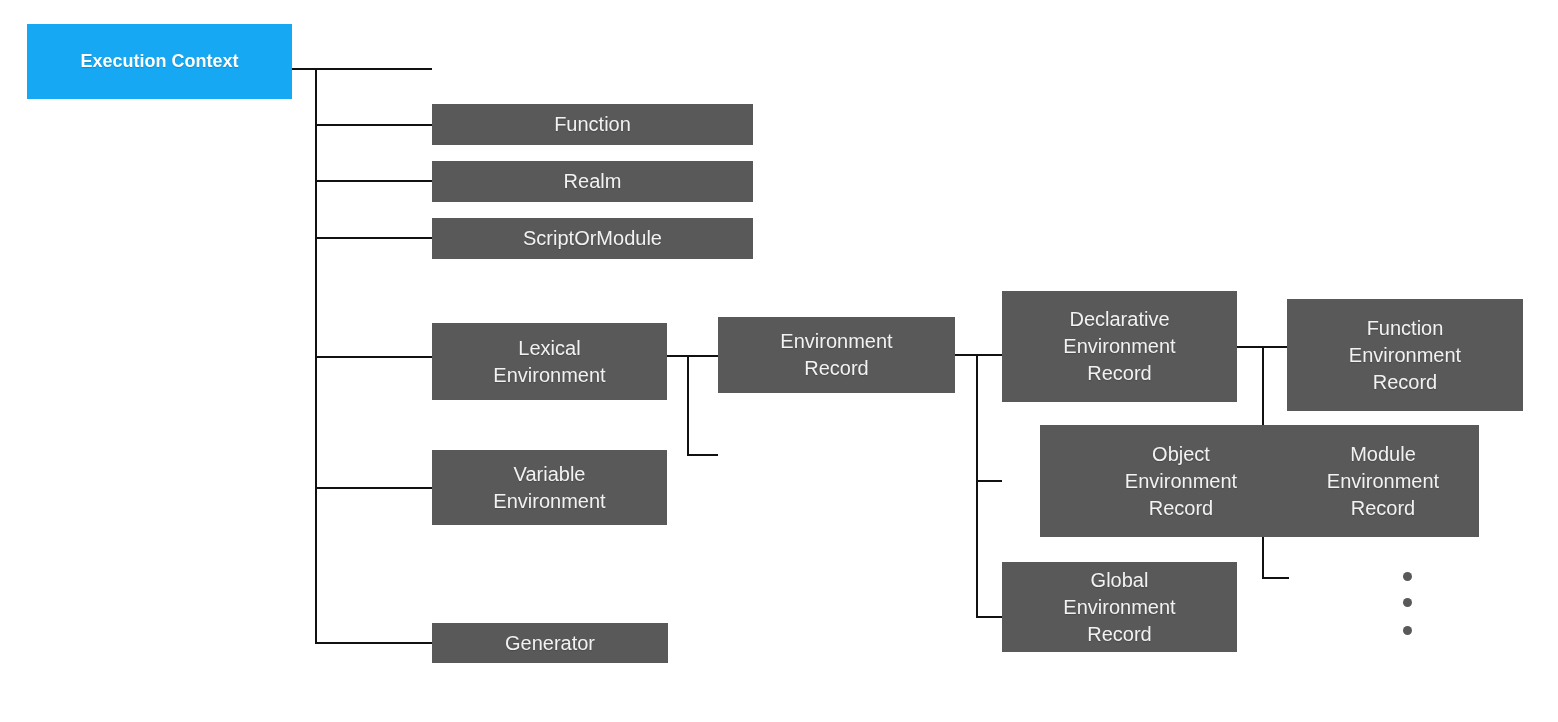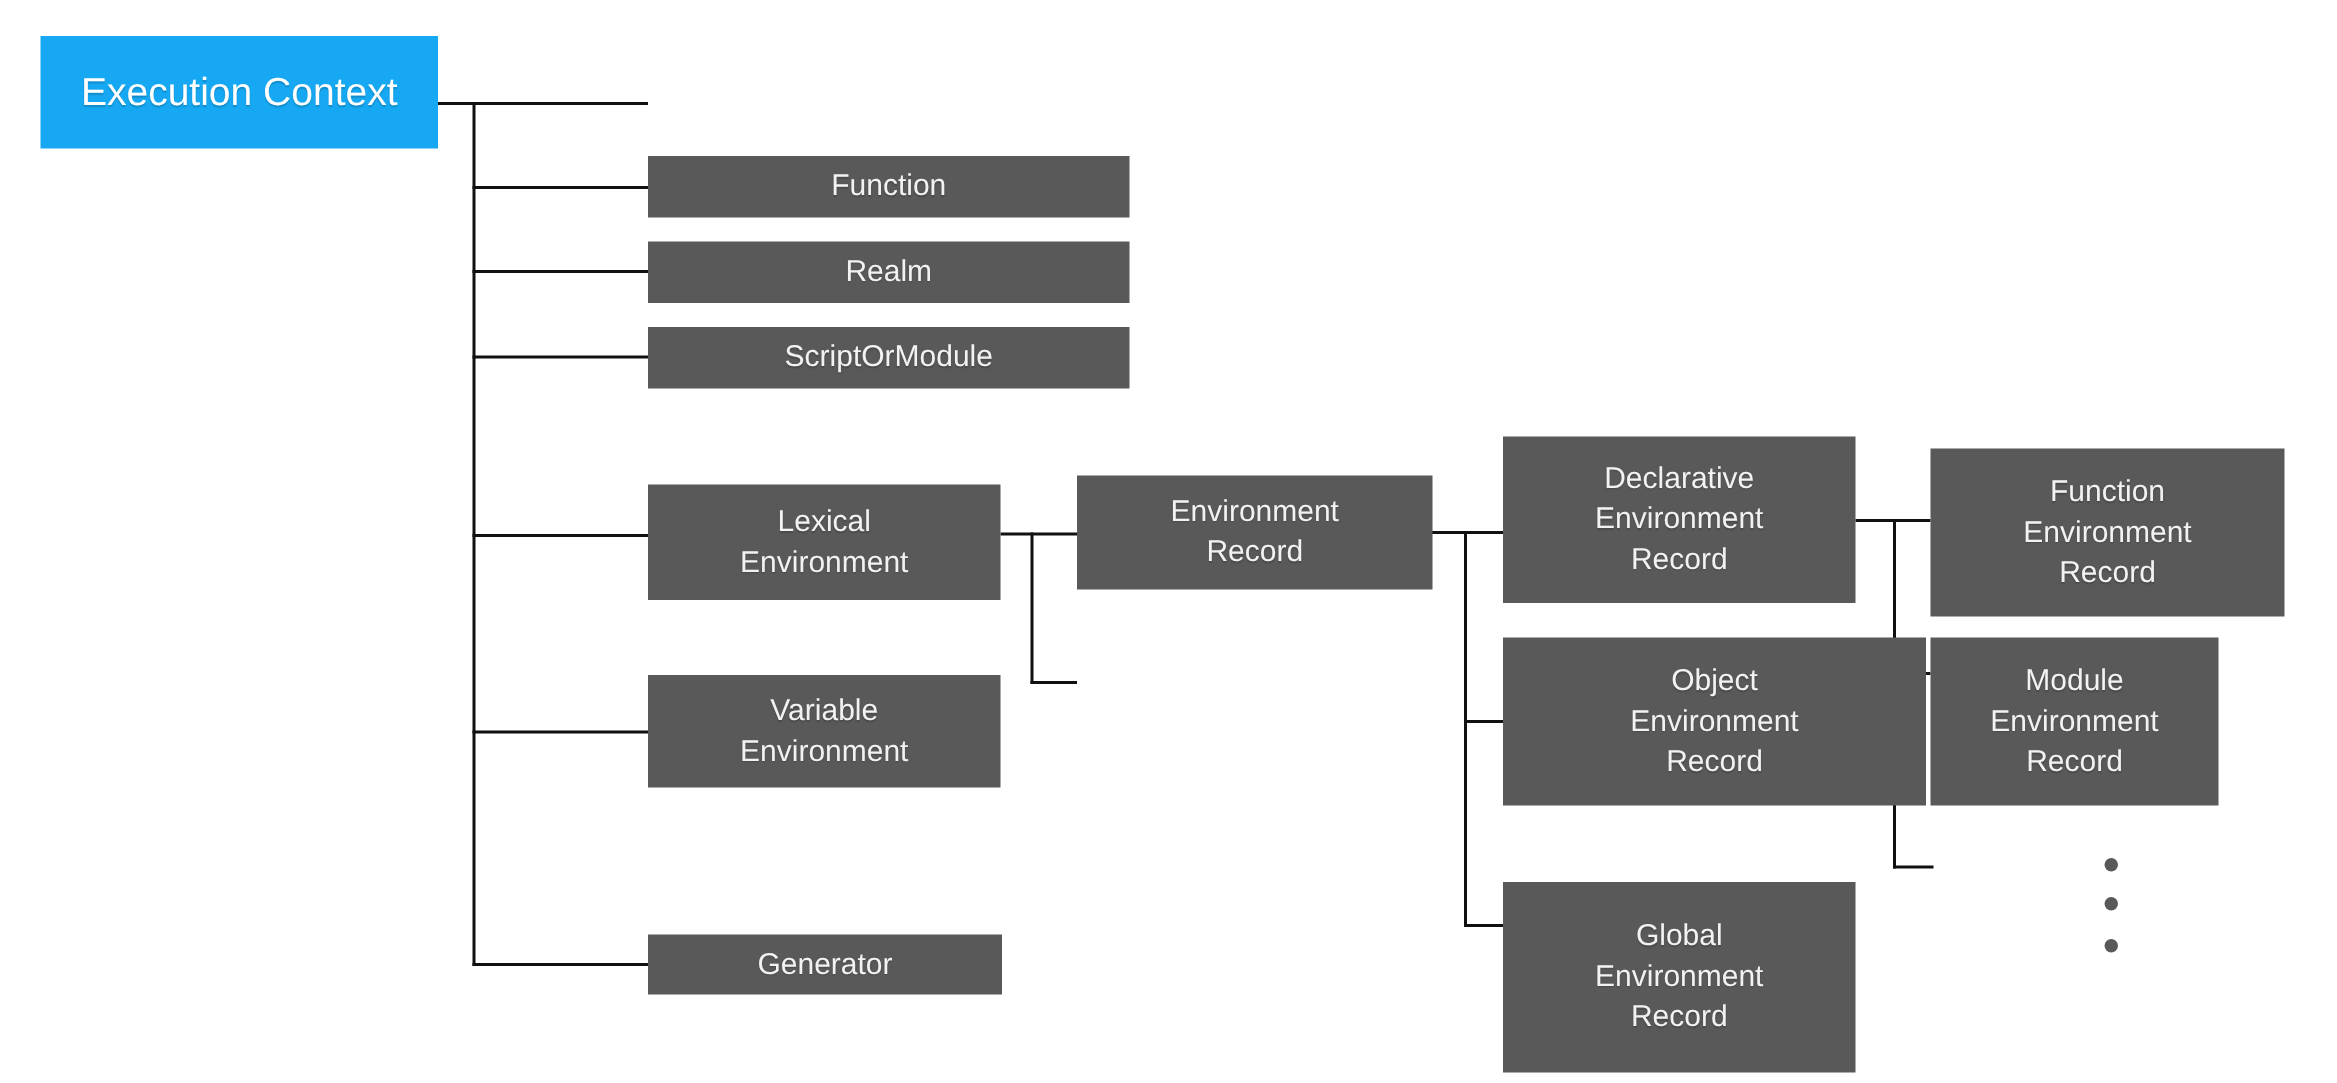--- a/index.html
+++ b/index.html
@@ -29,21 +29,22 @@
     color:var(--node-text);
     font-size:20px;line-height:27px;
   }
   .node .label{
     white-space:pre-line;
     text-shadow:0 1px 1px rgba(0,0,0,0.18);
   }
   .node.root{
     background:var(--root-bg);
     color:#ffffff;
-    font-size:26px;
+    font-size:18px;
+    font-weight:bold;
   }
   .dot{
     position:absolute;width:9px;height:9px;border-radius:50%;
     background:var(--node-bg);
   }
 </style>
 </head>
 <body>
 
 <div class="canvas">
@@ -104,26 +105,26 @@
   <div class="node" style="left:718px;top:317px;width:237px;height:76px">
     <span class="label">Environment
 Record</span>
   </div>
 
   <div class="node" style="left:1002px;top:291px;width:235px;height:111px">
     <span class="label">Declarative
 Environment
 Record</span>
   </div>
-  <div class="node" style="left:1002px;top:425px;width:282px;height:112px">
+  <div class="node" style="left:1040px;top:425px;width:282px;height:112px">
     <span class="label">Object
 Environment
 Record</span>
   </div>
-  <div class="node" style="left:1002px;top:588px;width:235px;height:127px">
+  <div class="node" style="left:1002px;top:562px;width:235px;height:90px">
     <span class="label">Global
 Environment
 Record</span>
   </div>
 
   <div class="node" style="left:1287px;top:299px;width:236px;height:112px">
     <span class="label">Function
 Environment
 Record</span>
   </div>

